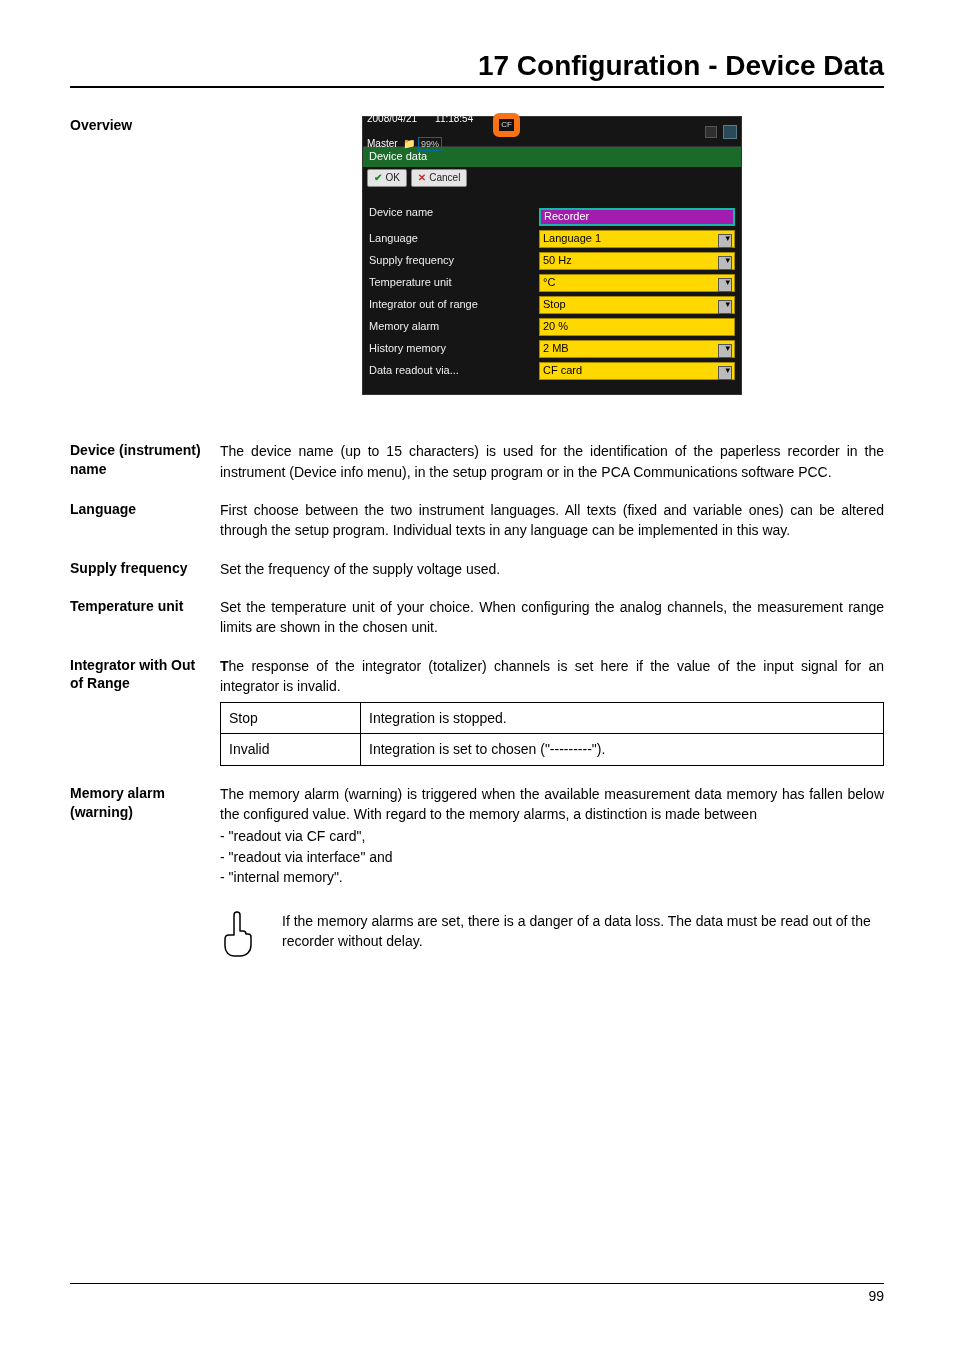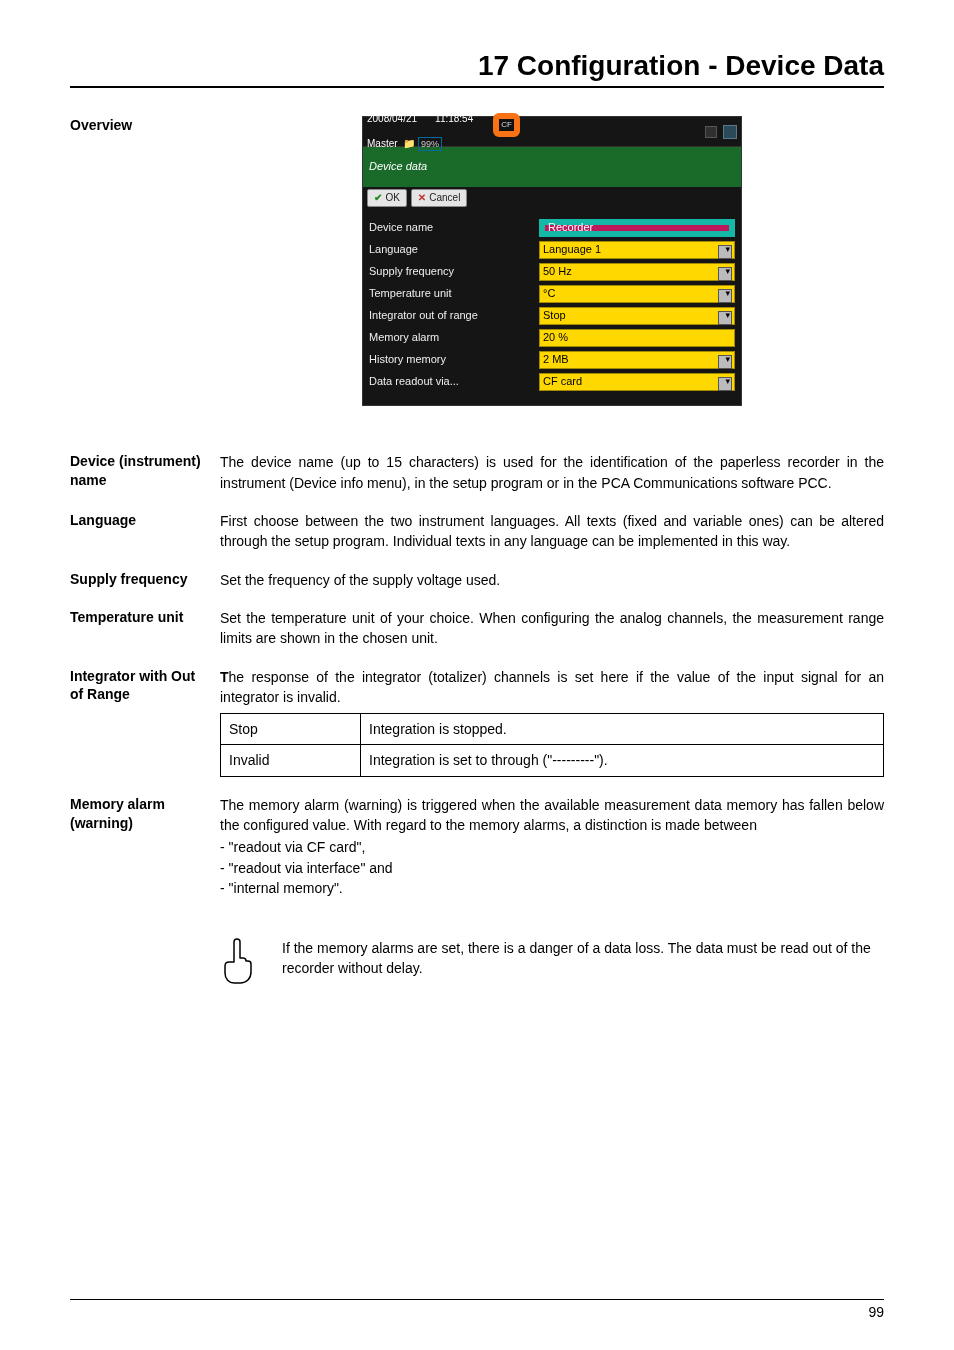--- a/index.html
+++ b/index.html
@@ -69,23 +69,22 @@
     background:#111; color:#ddd; margin-left:2px;
   }
   .ds-folder { font-size:10px; color:#e8b84a; margin-left:6px; }
   .ds-pct { font-size:9px; color:#ccc; border:1px solid #0369a1; padding:0 2px; margin-left:2px;}
   .ds-iconbar { margin-left:auto; display:flex; gap:6px; align-items:center; }
   .ds-bell { width:12px;height:12px; background:#303030; border:1px solid #555; }
   .ds-mini { width:14px;height:14px; background:#2a4a5a; border:1px solid #5a7a8a; }
   .ds-title {
     background: #1a6b2a;
     color: #fff;
-    padding: 12px 6px;
+    padding: 2px 6px;
     font-size: 11px;
-    font-style: italic;
   }
   .ds-buttons {
     background: #151515;
     padding: 2px 4px;
     display: flex;
     gap: 4px;
   }
   .ds-btn {
     background: #e5e5e5;
     border: 1px solid #888;
@@ -105,23 +104,24 @@
   .ds-lbl { width: 170px; color: #eee; font-size: 11px; }
   .ds-field {
     flex: 1;
     height: 18px;
     display:flex; align-items:center;
     padding: 0 3px;
     font-size: 11px;
     position: relative;
   }
   .ds-field.sel {
-    background: #be185d;
+    background: #a21caf;
     color: #fff;
-    border: 6px solid #14b8a6;
+    border: 2px solid #14b8a6;
+    margin-top: 9px;
   }
   .ds-field.yellow {
     background: #ffd800;
     color: #000;
     border: 1px solid #a58a00;
   }
   .ds-dd::after {
     content: "";
     position:absolute; right:2px; top:3px;
     width:12px; height:12px;
@@ -145,30 +145,30 @@
   }
   .def-table td:first-child { width: 140px; }
 
   .bullet-list { margin-top: 2px; }
   .bullet-list div { font-size:14px; line-height:1.45; }
 
   .note-row {
     display:flex;
     gap: 28px;
     margin-left: 150px;
-    margin-top: 40px;
+    margin-top: 24px;
     align-items: flex-start;
   }
   .note-text { font-size:14px; line-height:1.45; }
 
   .hand-icon { width:34px; height:46px; flex-shrink:0; }
 
   .footer {
     position: absolute;
-    bottom: 30px;
+    bottom: 46px;
     left: 70px;
     right: 70px;
     border-top: 1px solid #000;
     text-align: right;
     font-size: 14px;
     padding-top: 4px;
   }
 </style>
 </head>
 <body>
@@ -273,21 +273,21 @@
   <div class="content-col">
     <span><b>T</b><span>he response of the integrator (totalizer) channels is set here if the value of the input signal for an integrator is invalid.</span></span>
     <table class="def-table">
       <tbody>
           <tr>
         <td>Stop</td>
         <td>Integration is stopped.</td>
       </tr>
       <tr>
         <td>Invalid</td>
-        <td>Integration is set to through ("---------").</td>
+        <td>Integration is set to chosen ("---------").</td>
       </tr>
     </tbody>
       </table>
   </div>
 </div>
 
 <div class="row" style="margin-top:4px;">
   <div class="label-col">Memory alarm (warning)</div>
   <div class="content-col">
     <div>The memory alarm (warning) is triggered when the available measurement data memory has fallen below the configured value. With regard to the memory alarms,  a distinction is made between</div>

